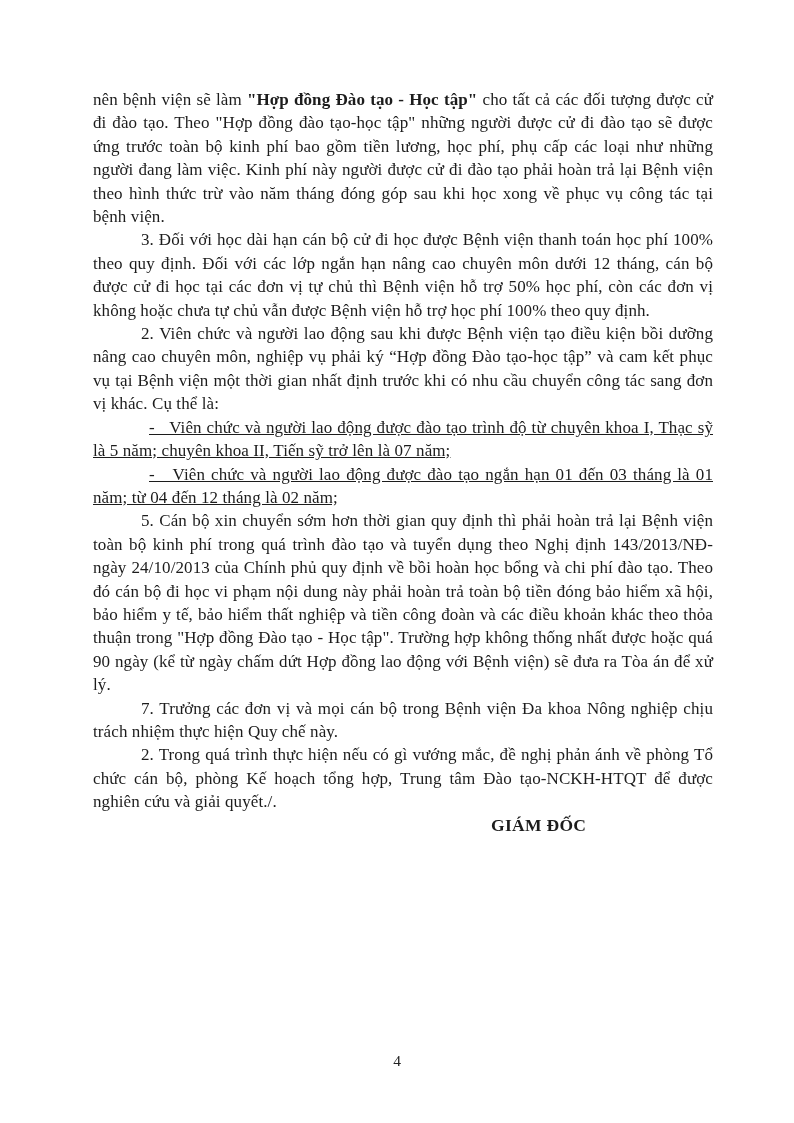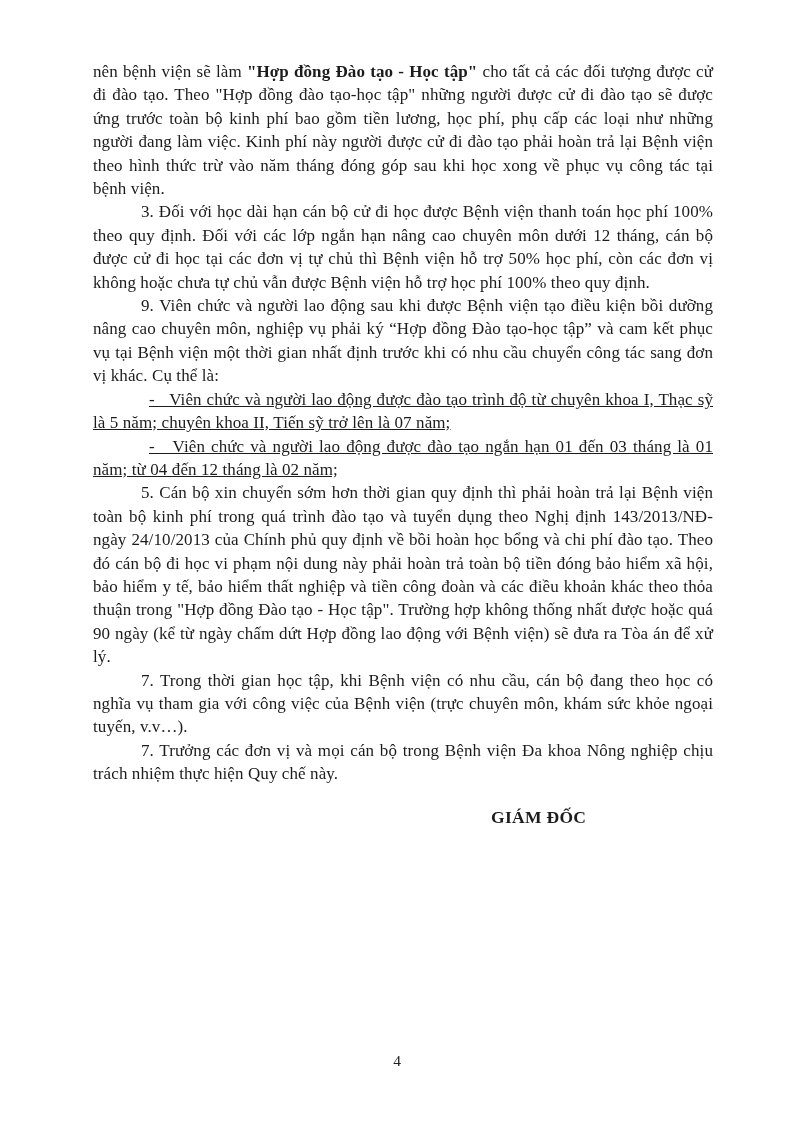--- a/index.html
+++ b/index.html
@@ -12,21 +12,21 @@
     width: 794px;
     height: 1123px;
     background: #ffffff;
     font-family: "Liberation Serif", "DejaVu Serif", serif;
     color: #1c1c1c;
     overflow: hidden;
   }
   .content {
     position: absolute;
     left: 93px;
-    top: 60px;
+    top: 88px;
     width: 620px;
     text-align: justify;
     font-size: 17px;
     line-height: 23.4px;
     letter-spacing: 0.1px;
   }
   .content p {
     margin: 0;
     text-indent: 48px;
   }
@@ -38,21 +38,20 @@
     text-decoration: underline;
   }
   p.heading {
     text-indent: 62px;
     margin-top: 5px !important;
   }
   .bold {
     font-weight: 700;
   }
   .signature-row {
-    margin-top: 20px;
     padding-left: 398px;
     text-indent: 0;
   }
   .signature {
     font-weight: 700;
     font-size: 17.5px;
     letter-spacing: 0.3px;
   }
   .page-number {
     position: absolute;
@@ -67,34 +66,34 @@
 </head>
 <body>
 
 <div class="page">
   <div class="content">
 
     <p class="p-cont"><span>nên bệnh viện sẽ làm </span><span class="bold">"Hợp đồng Đào tạo - Học tập"</span><span> cho tất cả các đối tượng được cử đi đào tạo. Theo "Hợp đồng đào tạo-học tập" những người được cử đi đào tạo sẽ được ứng trước toàn bộ kinh phí bao gồm tiền lương, học phí, phụ cấp các loại như những người đang làm việc. Kinh phí này người được cử đi đào tạo phải hoàn trả lại Bệnh viện theo hình thức trừ vào năm tháng đóng góp sau khi học xong về phục vụ công tác tại bệnh viện.</span></p>
 
     <p>3. Đối với học dài hạn cán bộ cử đi học được Bệnh viện thanh toán học phí 100% theo quy định. Đối với các lớp ngắn hạn nâng cao chuyên môn dưới 12 tháng, cán bộ được cử đi học tại các đơn vị tự chủ thì Bệnh viện hỗ trợ 50% học phí, còn các đơn vị không hoặc chưa tự chủ vẫn được Bệnh viện hỗ trợ học phí 100% theo quy định.</p>
 
-    <p>9. Viên chức và người lao động sau khi được Bệnh viện tạo điều kiện bồi dưỡng nâng cao chuyên môn, nghiệp vụ phải ký “Hợp đồng Đào tạo-học tập” và cam kết phục vụ tại Bệnh viện một thời gian nhất định trước khi có nhu cầu chuyển công tác sang đơn vị khác. Cụ thể là:</p>
+    <p>2. Viên chức và người lao động sau khi được Bệnh viện tạo điều kiện bồi dưỡng nâng cao chuyên môn, nghiệp vụ phải ký “Hợp đồng Đào tạo-học tập” và cam kết phục vụ tại Bệnh viện một thời gian nhất định trước khi có nhu cầu chuyển công tác sang đơn vị khác. Cụ thể là:</p>
 
     <p class="bullet">-&nbsp;&nbsp; Viên chức và người lao động được đào tạo trình độ từ chuyên khoa I, Thạc sỹ là 5 năm; chuyên khoa II, Tiến sỹ trở lên là 07 năm;</p>
 
     <p class="bullet">-&nbsp;&nbsp; Viên chức và người lao động được đào tạo ngắn hạn 01 đến 03 tháng là 01 năm; từ 04 đến 12 tháng là 02 năm;</p>
 
     <p>5. Cán bộ xin chuyển sớm hơn thời gian quy định thì phải hoàn trả lại Bệnh viện toàn bộ kinh phí trong quá trình đào tạo và tuyển dụng theo Nghị định 143/2013/NĐ-ngày 24/10/2013 của Chính phủ quy định về bồi hoàn học bổng và chi phí đào tạo. Theo đó cán bộ đi học vi phạm nội dung này phải hoàn trả toàn bộ tiền đóng bảo hiểm xã hội, bảo hiểm y tế, bảo hiểm thất nghiệp và tiền công đoàn và các điều khoản khác theo thỏa thuận trong "Hợp đồng Đào tạo - Học tập". Trường hợp không thống nhất được hoặc quá 90 ngày (kể từ ngày chấm dứt Hợp đồng lao động với Bệnh viện) sẽ đưa ra Tòa án để xử lý.</p>
 
 
-    <p>7. Trong thời gian học tập, khi Bệnh viện có nhu cầu, cán bộ đang theo học có nghĩa vụ tham gia với công việc của Bệnh viện (trực chuyên môn, khám sức khỏe ngoại tuyến, v.v…).</p>
 
 
     <p>7. Trưởng các đơn vị và mọi cán bộ trong Bệnh viện Đa khoa Nông nghiệp chịu trách nhiệm thực hiện Quy chế này.</p>
 
+    <p>2. Trong quá trình thực hiện nếu có gì vướng mắc, đề nghị phản ánh về phòng Tổ chức cán bộ, phòng Kế hoạch tổng hợp, Trung tâm Đào tạo-NCKH-HTQT để được nghiên cứu và giải quyết./.</p>
 
     <div class="signature-row">
       <span class="signature">GIÁM ĐỐC</span>
     </div>
 
   </div>
 
   <div class="page-number">4</div>
 </div>
 

